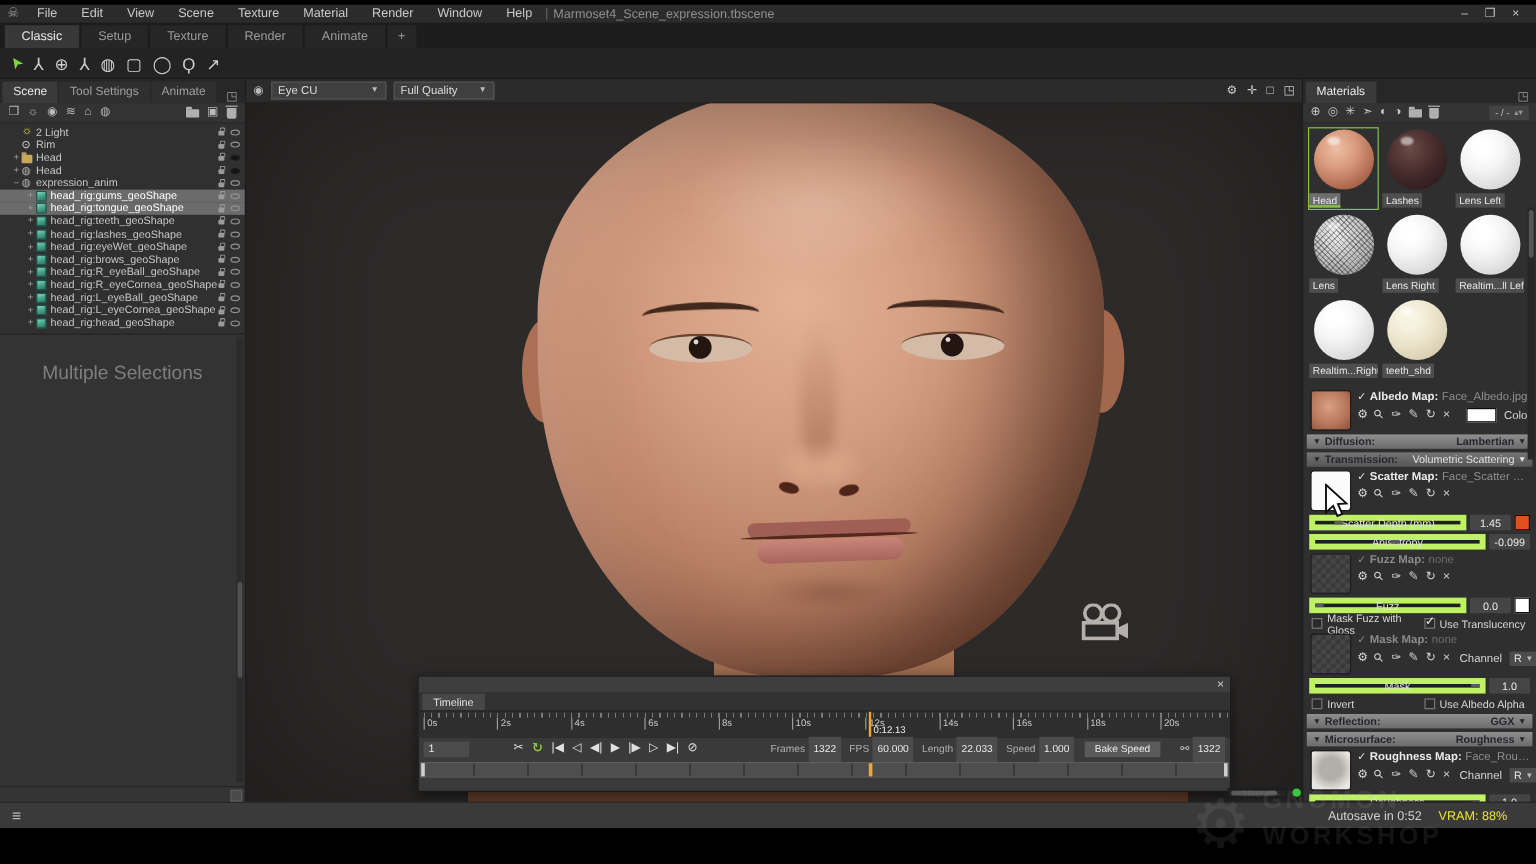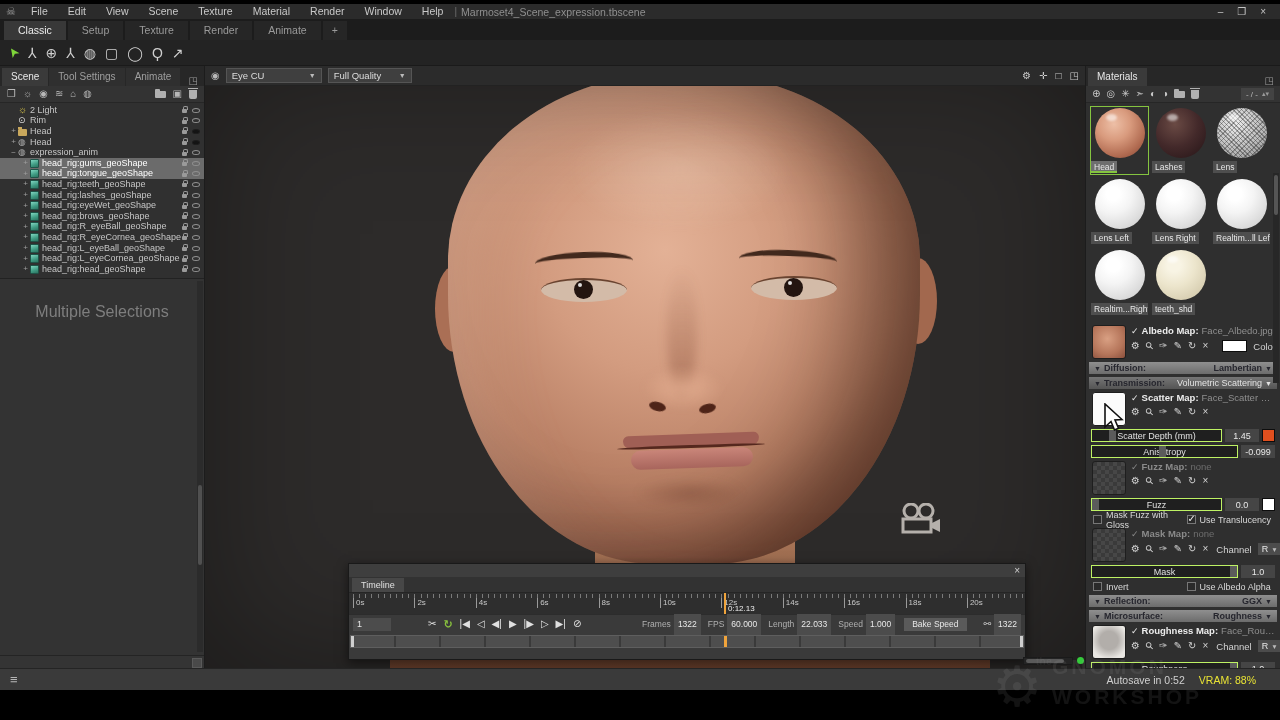--- a/index.html
+++ b/index.html
@@ -192,21 +192,21 @@
   .channel-box .car{font-size:6.5px;color:#bbb;}
 
   .sec-header{height:12px;margin:3px 3px;display:flex;align-items:center;padding:0 5px;background:linear-gradient(#8f8f8f,#6c6c6c);font-size:9px;font-weight:bold;color:#26262e;}
   .sec-header .harrow{font-size:7px;margin-right:3px;}
   .sec-header .hval{margin-left:auto;}
   .sec-header .hcar{font-size:7px;margin-left:3px;}
   .sec-header.lightval{background:linear-gradient(#757575,#555);}
   .sec-header.lightval .hval,.sec-header.lightval .hcar{color:#e2e2e2;font-weight:normal;}
 
   .slider-row{display:flex;align-items:center;gap:3px;margin:3px 5px;height:13px;}
-  .slider-track{flex:1;background:#1f1f1f;height:13px;position:relative;display:flex;align-items:center;justify-content:center;font-size:9px;color:#e0e0e0;border:1px solid #bef264;}
+  .slider-track{flex:1;background:#1f1f1f;height:13px;position:relative;display:flex;align-items:center;justify-content:center;font-size:9px;color:#e0e0e0;border:5px solid #bef264;}
   .slider-handle{position:absolute;top:0;width:7px;height:100%;background:#5b5b5b;}
   .pos-l{left:0;} .pos-r{right:0;} .pos-15{left:13%;} .pos-45{left:46%;}
   .val-box{width:34px;height:13px;background:#454545;font-size:9px;color:#e8e8e8;display:flex;align-items:center;justify-content:center;flex:none;}
   .mini-swatch{width:13px;height:13px;flex:none;border:1px solid #0d0d0d;}
   .sw-orange{background:#e04f1e;}
   .sw-white{background:#fff;}
 
   .check-row{display:flex;margin:3px 7px;font-size:9px;color:#d8d8d8;align-items:center;height:11px;}
   .check-cell{display:flex;align-items:center;width:52%;}
   .check-cell.r{width:48%;}
@@ -590,27 +590,27 @@
             <div class="sphere" data-name="material-preview" data-sphere="skin"></div>
             <div class="mlabel" data-name="material-name">Head</div>
           </div>
 
           <div class="tile" data-name="material-item">
             <div class="sphere" data-name="material-preview" data-sphere="dark"></div>
             <div class="mlabel" data-name="material-name">Lashes</div>
           </div>
 
           <div class="tile" data-name="material-item">
+            <div class="sphere" data-name="material-preview" data-sphere="white"></div>
+            <div class="mlabel" data-name="material-name">Lens Left</div>
+          </div>
+
+          <div class="tile" data-name="material-item">
             <div class="sphere" data-name="material-preview" data-sphere="speckle"></div>
             <div class="mlabel" data-name="material-name">Lens</div>
-          </div>
-
-          <div class="tile" data-name="material-item">
-            <div class="sphere" data-name="material-preview" data-sphere="white"></div>
-            <div class="mlabel" data-name="material-name">Lens Left</div>
           </div>
 
           <div class="tile" data-name="material-item">
             <div class="sphere" data-name="material-preview" data-sphere="white"></div>
             <div class="mlabel" data-name="material-name">Lens Right</div>
           </div>
 
           <div class="tile" data-name="material-item">
             <div class="sphere" data-name="material-preview" data-sphere="white"></div>
             <div class="mlabel" data-name="material-name">Realtim...ll Left</div>

